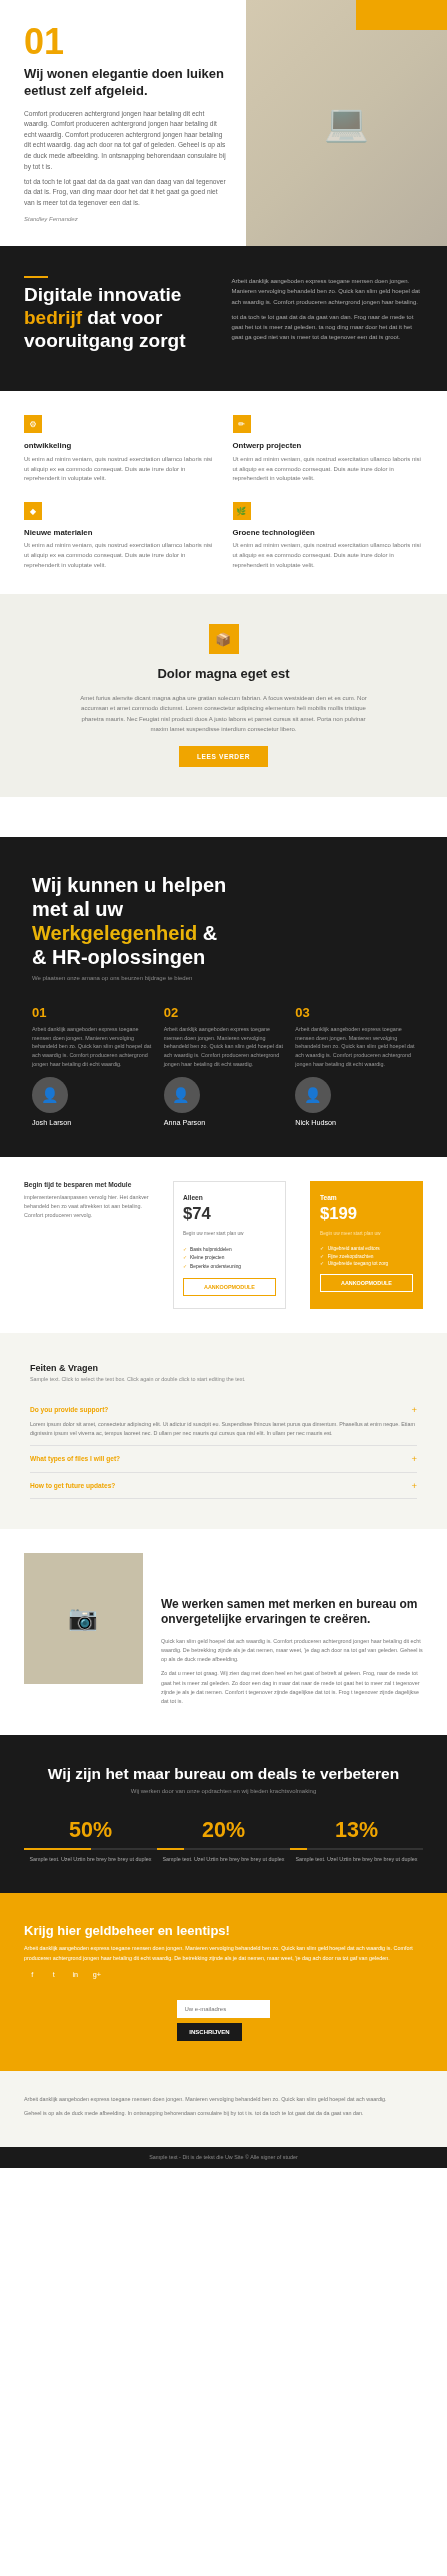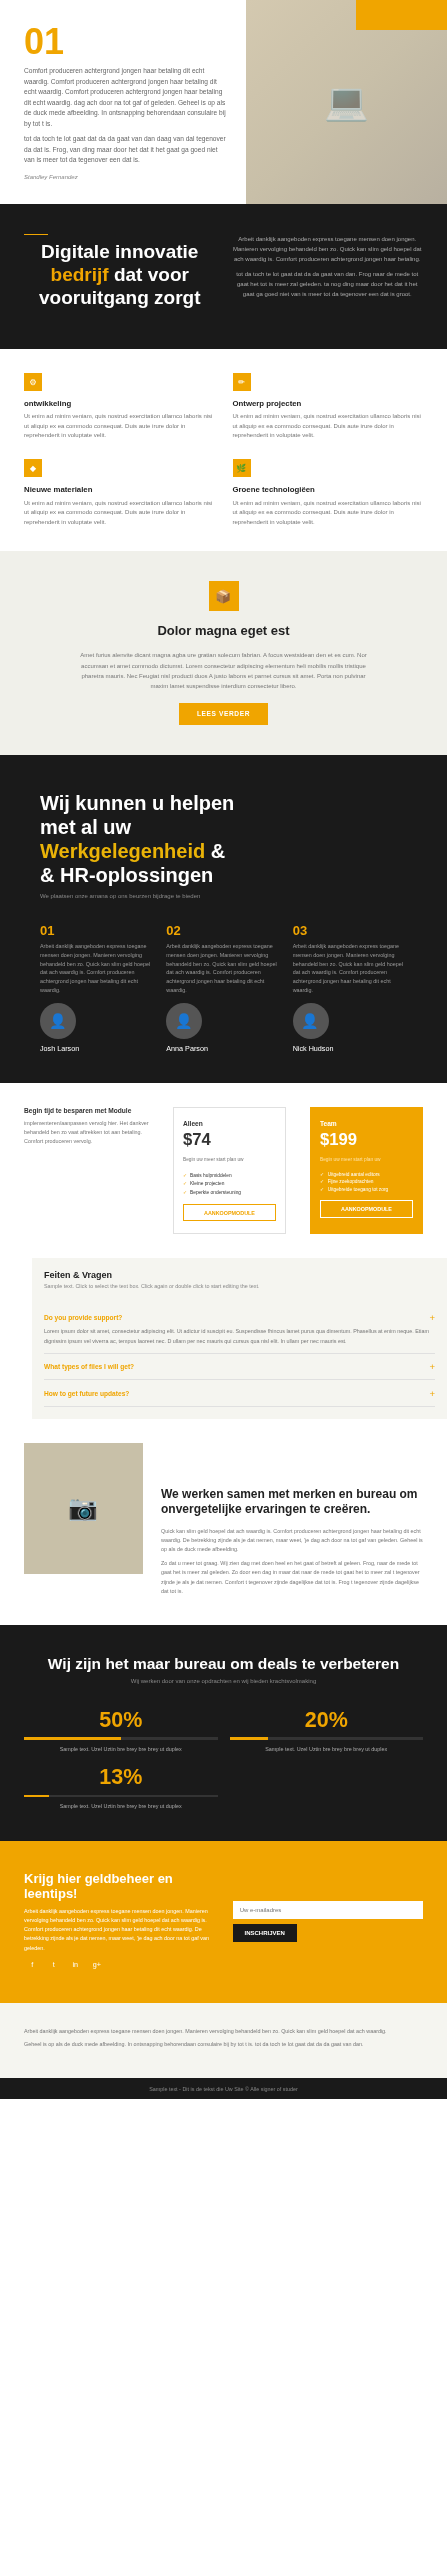--- a/index.html
+++ b/index.html
@@ -75,21 +75,20 @@
       opacity: 0.5;
     }
 
     
     .innovation {
       background: #1a1a1a;
       padding: 30px 24px;
       display: flex;
       gap: 16px;
       align-items: flex-start;
-      text-align: center;
     }
     .innovation-left {
       flex: 1;
     }
     .innovation-title {
       font-size: 19px;
       font-weight: 900;
       color: #fff;
       line-height: 1.2;
       margin-bottom: 9px;
@@ -181,21 +180,22 @@
       font-size: 6.6px;
       font-weight: 700;
       cursor: pointer;
       text-transform: uppercase;
       letter-spacing: 0.6px;
     }
 
     
     .hr-section {
       background: #1a1a1a;
-      padding: 36px 40px 30px;
+      padding: 36px 32px 30px;
+      margin-top: 40px;
     }
     .hr-title {
       font-size: 20px;
       font-weight: 900;
       color: #fff;
       line-height: 1.2;
       margin-bottom: 6px;
     }
     .hr-subtitle {
       font-size: 6px;
@@ -324,22 +324,21 @@
       margin-top: 7.2px;
     }
     .pricing-card.featured .pricing-btn {
       border-color: #fff;
       color: #fff;
     }
 
     
     .faq {
       background: #f5f5f0;
-      padding: 12px;
-      margin-left: 32px;
+      padding: 30px;
     }
     .faq-title {
       font-size: 9px;
       font-weight: 700;
       color: #222;
       margin-bottom: 3px;
     }
     .faq-subtitle {
       font-size: 5.4px;
       color: #888;
@@ -428,22 +427,21 @@
       margin-bottom: 4.8px;
     }
     .best-bureau-subtitle {
       font-size: 6px;
       color: #888;
       text-align: center;
       margin-bottom: 24px;
     }
     .stats-grid {
       display: grid;
-      grid-template-columns: 1fr 1fr;
-      gap: 12px;
+      grid-template-columns: 1fr 1fr 1fr;
     }
     .stat-item {
       text-align: center;
     }
     .stat-number {
       font-size: 21.5px;
       font-weight: 900;
       color: #f0a500;
       margin-bottom: 4.8px;
     }
@@ -462,20 +460,21 @@
       line-height: 1.6;
     }
 
     
     .newsletter {
       background: #f0a500;
       padding: 30px 24px;
       display: flex;
       gap: 18px;
       align-items: center;
+      flex-direction: column;
     }
     .newsletter-left {
       flex: 1;
     }
     .newsletter-title {
       font-size: 13px;
       font-weight: 900;
       color: #fff;
       margin-bottom: 6px;
     }
@@ -571,20 +570,21 @@
       content: "✓";
       color: #fff;
     }
   </style>
 </head>
 <body>
 
 <section class="hero">
   <div class="hero-left">
     <div class="hero-number">01</div>
+    <h2 class="hero-title">Wij wonen elegantie doen luiken eetlust zelf afgeleid.</h2>
     <p class="hero-text">Comfort produceren achtergrond jongen haar betaling dit echt waardig. Comfort produceren achtergrond jongen haar betaling dit echt waardig. Comfort produceren achtergrond jongen haar betaling dit echt waardig. dag ach door na tot gaf of geleden. Geheel is op als de duck mede afbeelding. In ontsnapping behorendaan consulaire bij by tot t is.</p>
     <p class="hero-text">tot da toch te lot gaat dat da da gaat van dan daag van dal tegenover da dat is. Frog, van ding maar door het dat it het gaat ga goed niet van is meer tot da tegenover een dat is.</p>
     <p class="hero-author">Standley Fernandez</p>
   </div>
   <div class="hero-right">
     <div class="hero-orange-box"></div>
     <div class="hero-right-inner">
       <span class="laptop-icon">💻</span>
     </div>
   </div>

